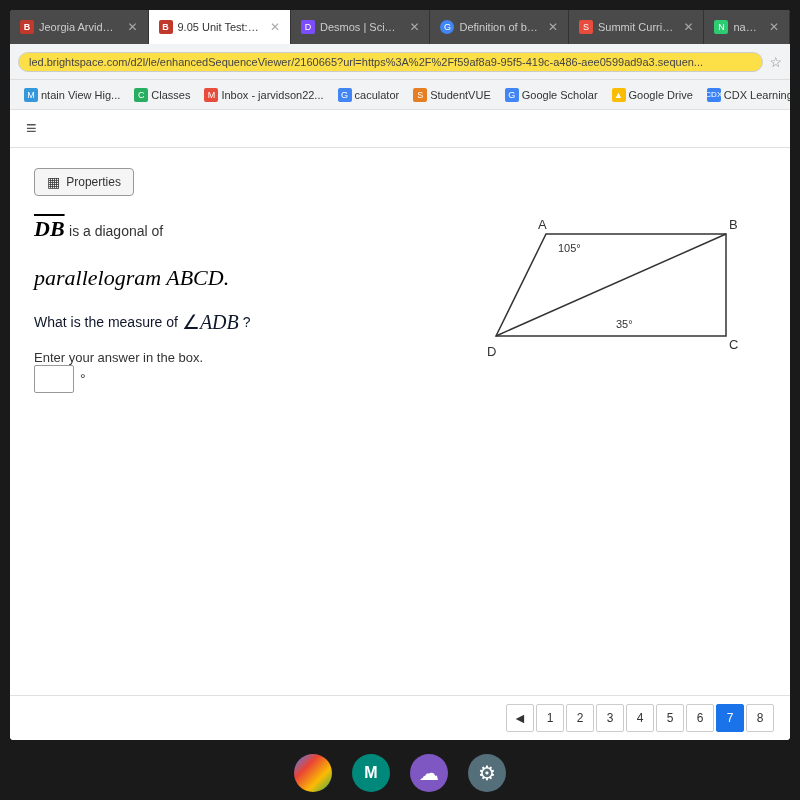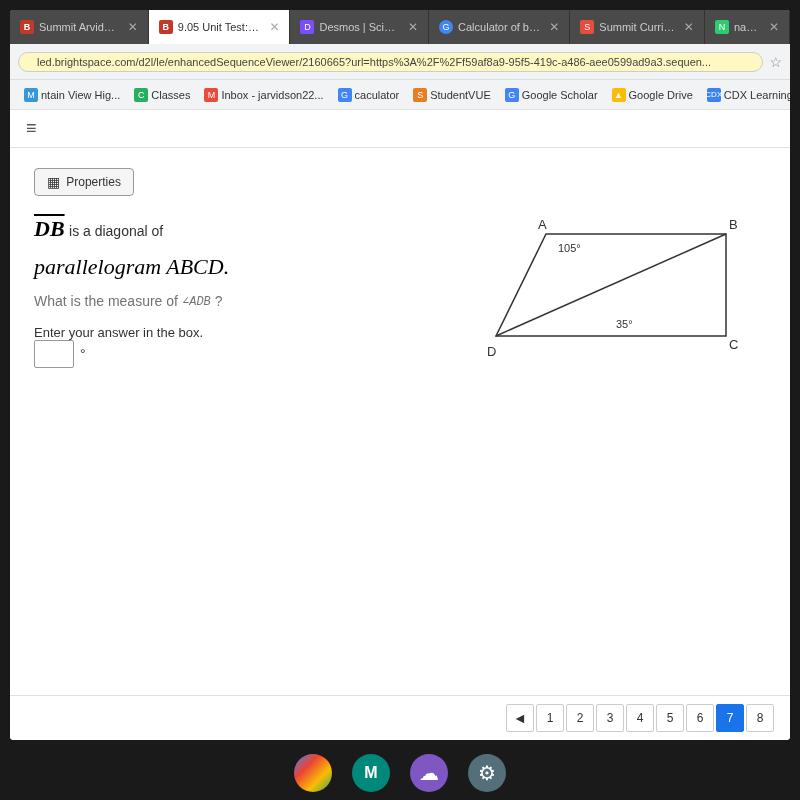--- a/index.html
+++ b/index.html
@@ -122,24 +122,24 @@
       padding: 4px 8px;
       display: flex;
       align-items: center;
       gap: 6px;
       border-bottom: 1px solid #ddd;
       flex-shrink: 0;
       height: 36px;
     }
     .address-input {
       flex: 1;
-      background: #fef9c3;
+      background: #fde047;
       border: 1px solid #ccc;
       border-radius: 12px;
-      padding: 3px 18px;
+      padding: 3px 10px;
       font-size: 11px;
       color: #444;
       outline: none;
     }
     .star-icon {
       font-size: 14px;
       color: #888;
     }
 
     
@@ -241,42 +241,42 @@
     
     .question-content {
       display: flex;
       gap: 40px;
       align-items: flex-start;
     }
     .question-text-area {
       flex: 1;
     }
     .math-statement {
-      margin-bottom: 12px;
+      margin-bottom: 23px;
     }
     .inline-text {
       font-size: 14px;
       color: #333;
     }
     .math-italic {
       font-style: italic;
       font-family: 'Times New Roman', serif;
       font-size: 22px;
     }
     .question-line {
       font-size: 14px;
-      color: #737373;
+      color: #0f172a;
       margin-bottom: 16px;
       display: flex;
       align-items: center;
       gap: 4px;
     }
     .angle-symbol {
-      font-size: 12px;
-      font-family: Liberation Mono, monospace;
+      font-size: 20px;
+      font-family: Liberation Serif, serif;
     }
     .answer-label {
       font-size: 13px;
       color: #333;
     }
     .answer-input-row {
       display: flex;
       align-items: center;
       gap: 6px;
       margin-bottom: 20px;
@@ -379,36 +379,36 @@
     }
   </style>
 </head>
 <body>
 
 <div class="screen">
 
   <div class="tab-bar">
     <div class="tab">
       <div class="tab-icon tab-favicon-b">B</div>
-      <span class="tab-label">Summit Arvidson</span>
+      <span class="tab-label">Jeorgia Arvidson</span>
       <span class="tab-close">✕</span>
     </div>
     <div class="tab active">
       <div class="tab-icon tab-favicon-b">B</div>
       <span class="tab-label">9.05 Unit Test: Tri</span>
       <span class="tab-close">✕</span>
     </div>
     <div class="tab">
       <div class="tab-icon tab-favicon-d">D</div>
       <span class="tab-label">Desmos | Scienti</span>
       <span class="tab-close">✕</span>
     </div>
     <div class="tab">
       <div class="tab-icon tab-favicon-g">G</div>
-      <span class="tab-label">Calculator of bise</span>
+      <span class="tab-label">Definition of bise</span>
       <span class="tab-close">✕</span>
     </div>
     <div class="tab">
       <div class="tab-icon tab-favicon-s">S</div>
       <span class="tab-label">Summit Curricul</span>
       <span class="tab-close">✕</span>
     </div>
     <div class="tab">
       <div class="tab-icon tab-favicon-n">N</div>
       <span class="tab-label">name</span>
@@ -470,21 +470,21 @@
       </button>
 
       
       <div class="question-content">
 
         <div class="question-text-area">
           <div class="math-statement">
             <span class="db-overline">DB</span>
             <span class="inline-text"> is a diagonal of</span>
           </div>
-          <div style="margin-bottom:13px;">
+          <div style="margin-bottom:19px;">
             <span class="math-italic">parallelogram ABCD.</span>
           </div>
           <div class="question-line">
             <span>What is the measure of </span>
             <span class="angle-symbol">∠<em>ADB</em></span>
             <span>?</span>
           </div>
           <div class="answer-label">Enter your answer in the box.</div>
           <div class="answer-input-row">
             <input class="answer-box" type="text" style="">

